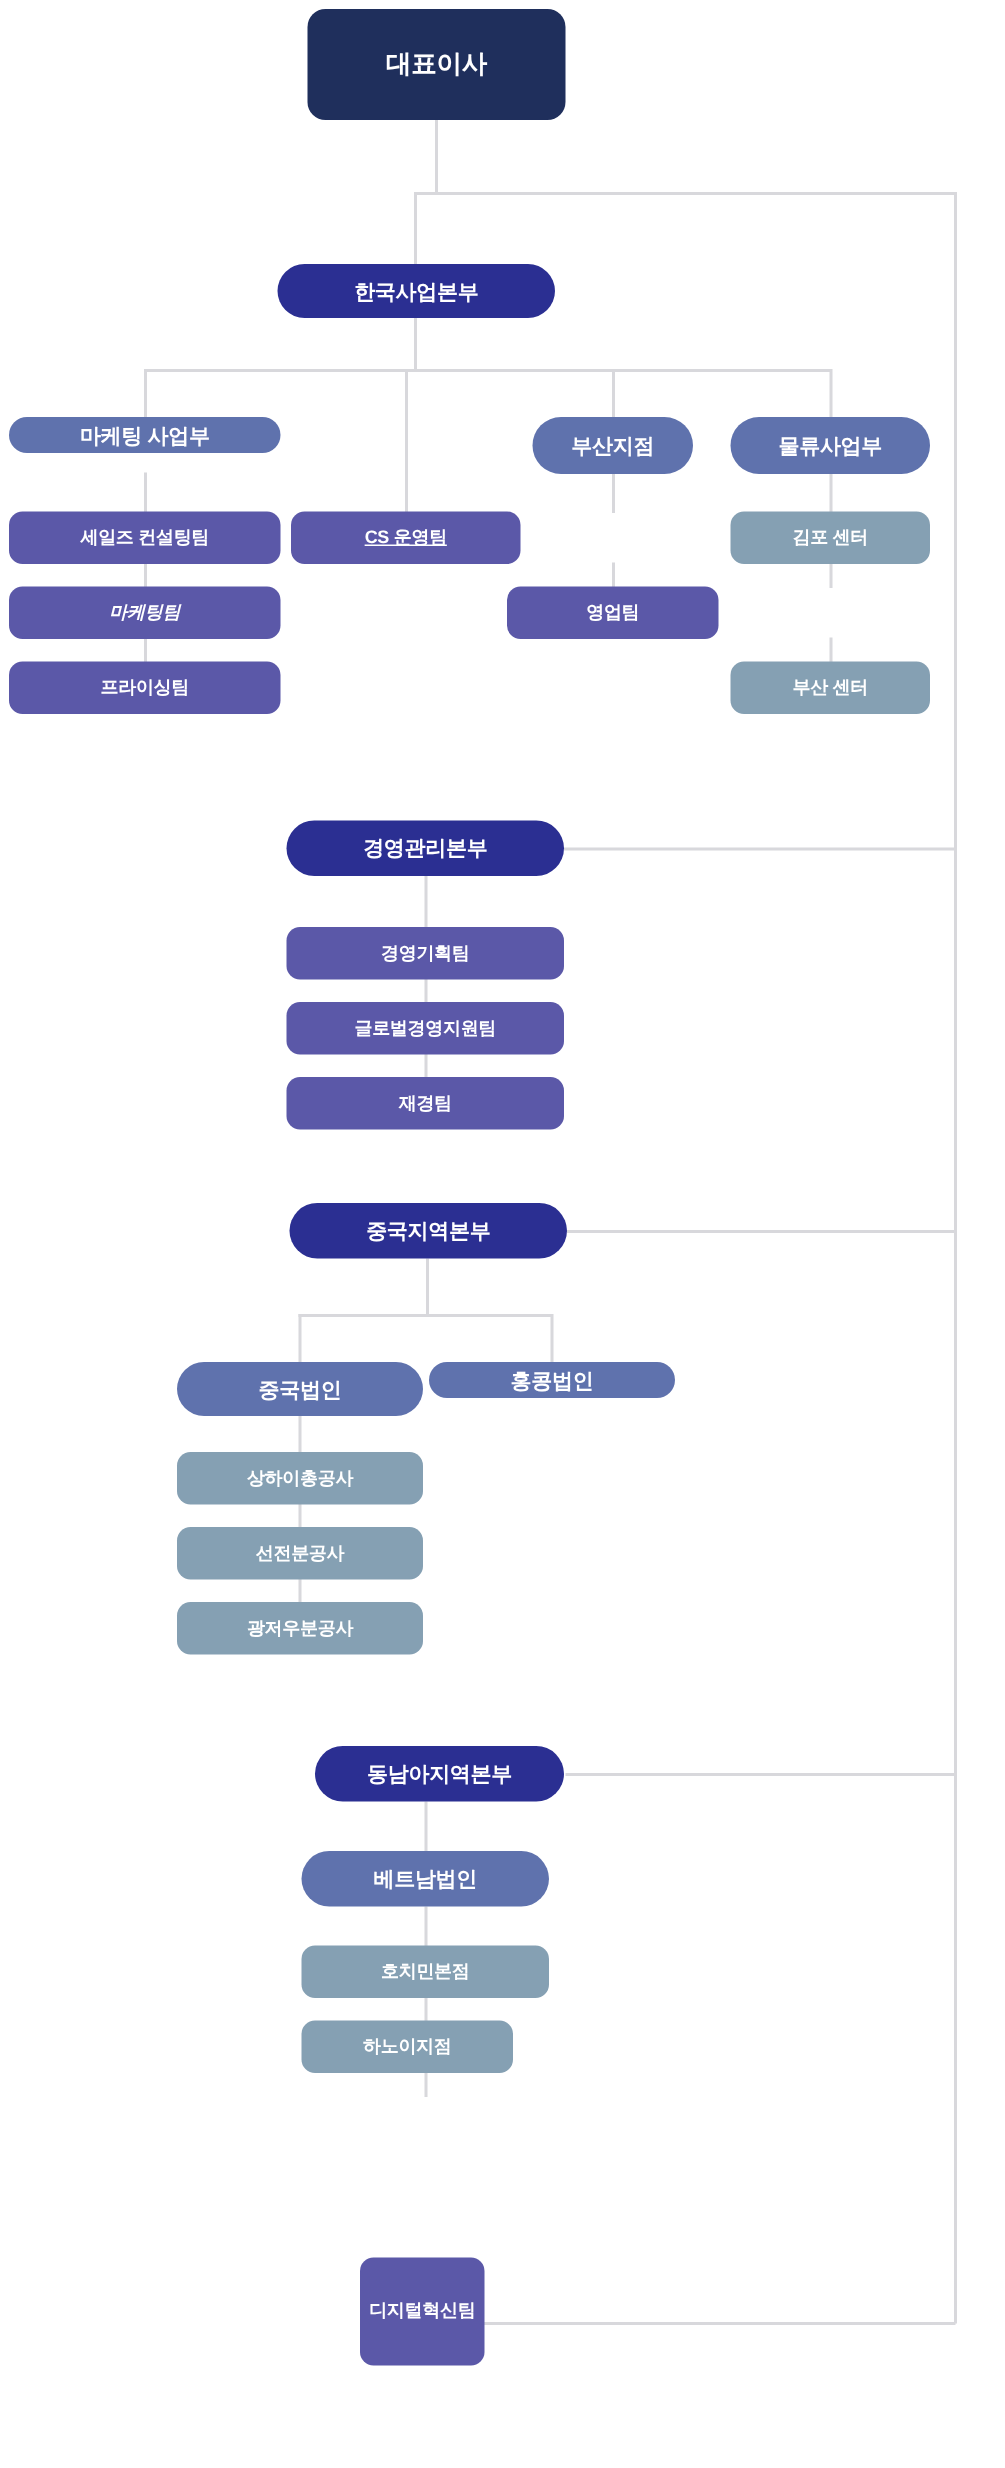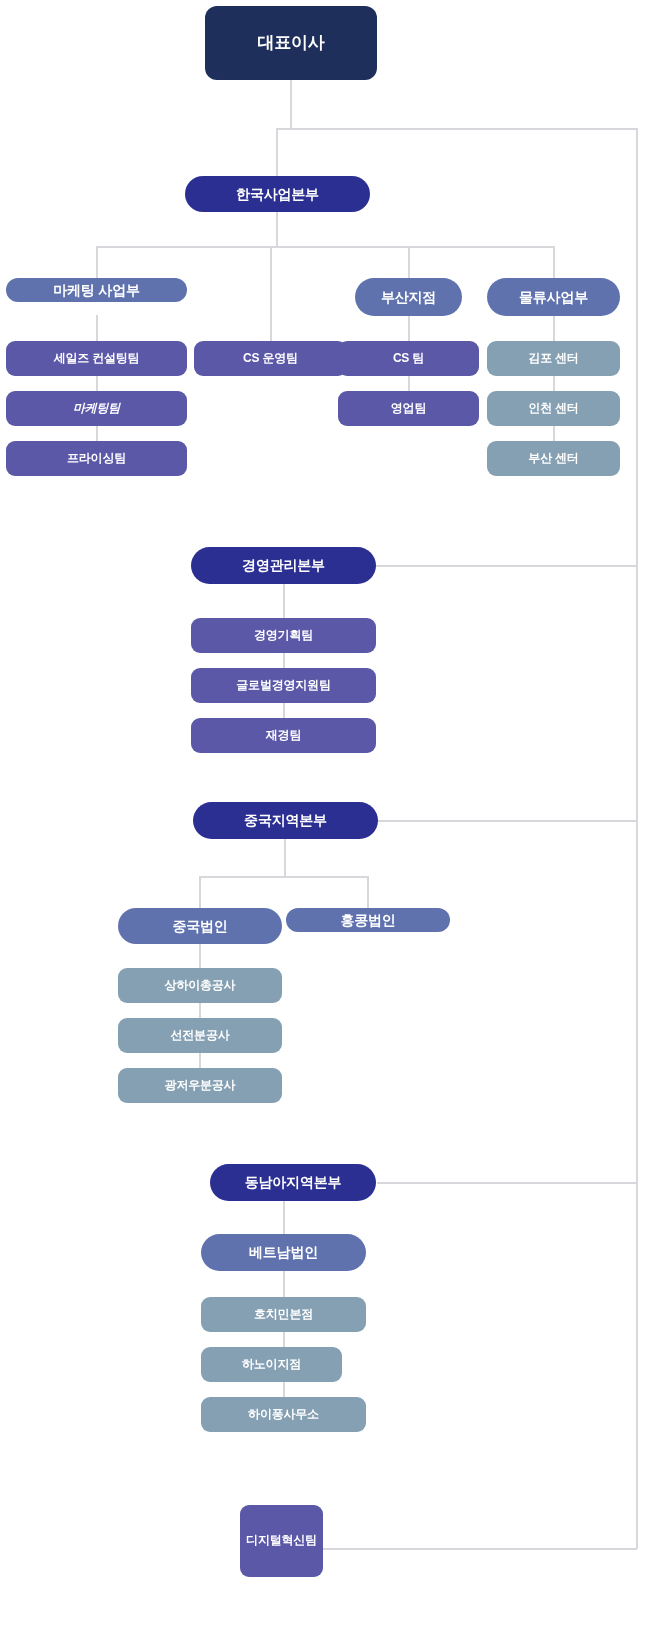--- a/index.html
+++ b/index.html
@@ -157,43 +157,37 @@
   <div class="node lv-team" style="left:6px; top:341px; width:181px; height:35px;">
     <span>세일즈 컨설팅팀</span>
   </div>
   <div class="node lv-team" style="left:6px; top:391px; width:181px; height:35px;font-style:italic;">
     <span>마케팅팀</span>
   </div>
   <div class="node lv-team" style="left:6px; top:441px; width:181px; height:35px;">
     <span>프라이싱팀</span>
   </div>
 
-  <div class="node lv-team" style="left:194px; top:341px; width:153px; height:35px;">
+  <div class="node lv-team" style="left:194px; top:341px; width:153px; height:35px;text-decoration:underline;">
     <span>CS 운영팀</span>
   </div>
 
   <div class="node lv-div" style="left:355px; top:278px; width:107px; height:38px;">
     <span>부산지점</span>
   </div>
-  <div class="node lv-team" style="left:338px; top:341px; width:141px; height:35px;">
-    <span>CS 팀</span>
-  </div>
   <div class="node lv-team" style="left:338px; top:391px; width:141px; height:35px;">
     <span>영업팀</span>
   </div>
 
   <div class="node lv-div" style="left:487px; top:278px; width:133px; height:38px;">
     <span>물류사업부</span>
   </div>
   <div class="node lv-center" style="left:487px; top:341px; width:133px; height:35px;">
     <span>김포 센터</span>
   </div>
-  <div class="node lv-center" style="left:487px; top:391px; width:133px; height:35px;">
-    <span>인천 센터</span>
-  </div>
   <div class="node lv-center" style="left:487px; top:441px; width:133px; height:35px;">
     <span>부산 센터</span>
   </div>
 
   <div class="node lv-hq" style="left:191px; top:547px; width:185px; height:37px;">
     <span>경영관리본부</span>
   </div>
   <div class="node lv-team" style="left:191px; top:618px; width:185px; height:35px;">
     <span>경영기획팀</span>
   </div>
@@ -228,21 +222,18 @@
   </div>
   <div class="node lv-div" style="left:201px; top:1234px; width:165px; height:37px;">
     <span>베트남법인</span>
   </div>
   <div class="node lv-center" style="left:201px; top:1297px; width:165px; height:35px;">
     <span>호치민본점</span>
   </div>
   <div class="node lv-center" style="left:201px; top:1347px; width:141px; height:35px;">
     <span>하노이지점</span>
   </div>
-  <div class="node lv-center" style="left:201px; top:1397px; width:165px; height:35px;">
-    <span>하이퐁사무소</span>
-  </div>
 
   <div class="node lv-digital" style="left:240px; top:1505px; width:83px; height:72px;">
     <span>디지털혁신팀</span>
   </div>
 
 </div>
 
 </body></html>

